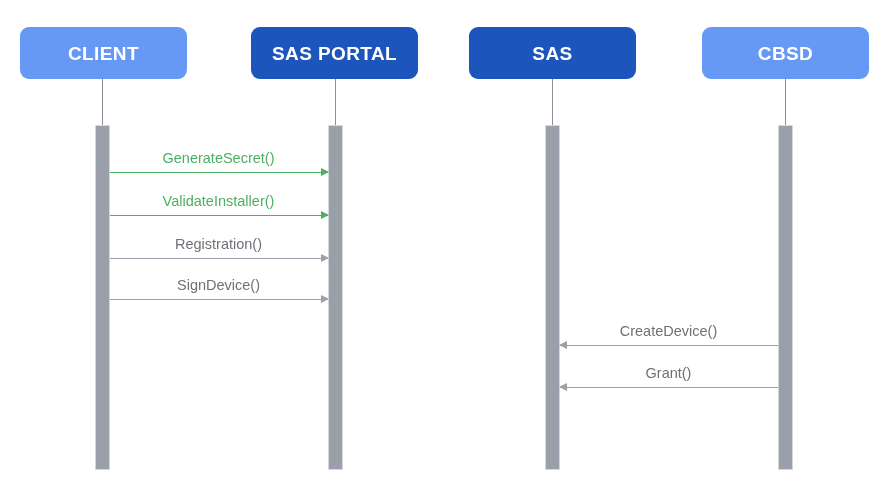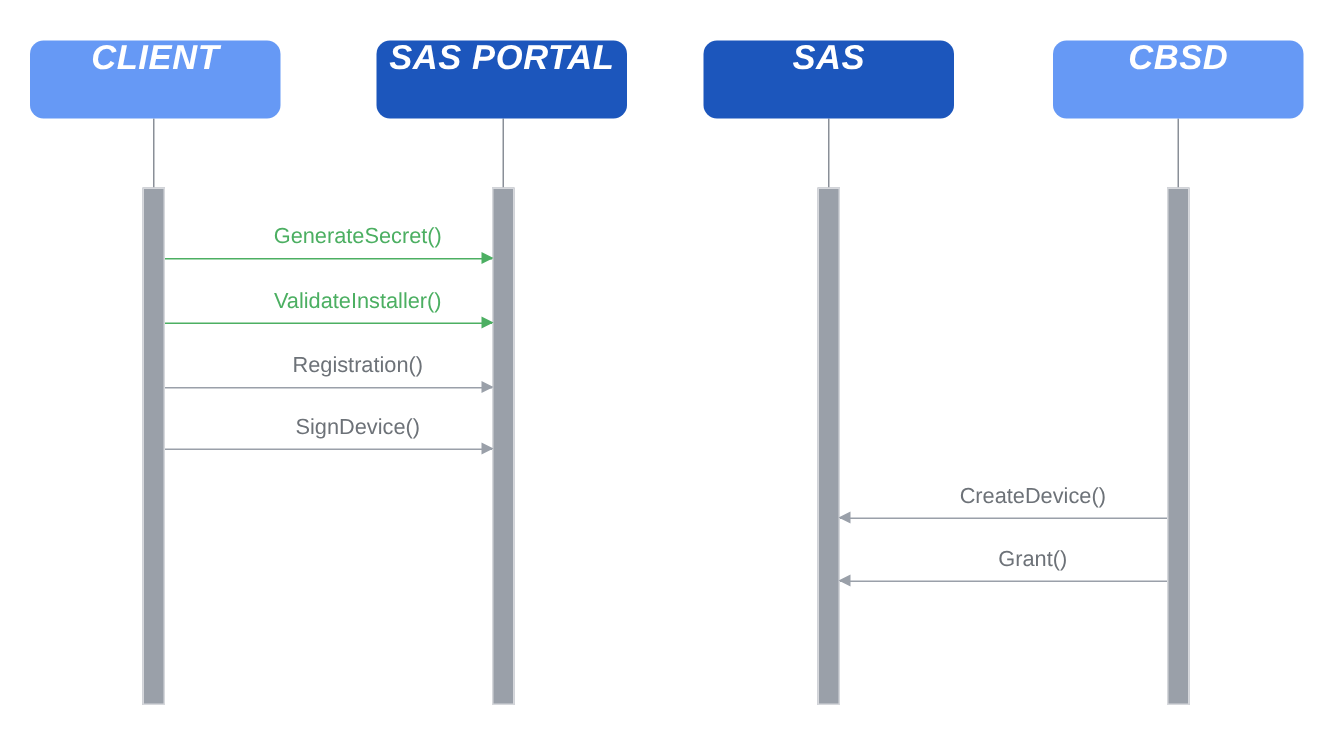--- a/index.html
+++ b/index.html
@@ -16,31 +16,30 @@
     width: 883px;
     height: 497px;
     background: #ffffff;
     overflow: hidden;
   }
 
   
   .participant-box {
     position: absolute;
     display: flex;
-    align-items: flex-start;
+    align-items: center;
     justify-content: center;
     border-radius: 9px;
     box-sizing: border-box;
     color: #ffffff;
     font-weight: bold;
-    font-size: 23px;
+    font-size: 19px;
     letter-spacing: 0.4px;
     font-family: "Liberation Sans", sans-serif;
     user-select: none;
-    font-style: italic;
   }
   .participant-label {
     display: block;
     line-height: 1;
     white-space: nowrap;
   }
 
   
   .lifeline-stem {
     position: absolute;
@@ -96,21 +95,20 @@
     position: absolute;
     left: 0;
     width: 100%;
     bottom: 6px;
     text-align: center;
     font-size: 14.5px;
     color: #6d7278;
     white-space: nowrap;
     font-family: "Liberation Sans", sans-serif;
     user-select: none;
-    padding-left: 20px;
   }
   .message.green .message-label {
     color: #4caf62;
   }
 </style>
 </head>
 <body>
 
 <div id="diagram-root" style="width: 883px; height: 497px; background: rgb(255, 255, 255);">
     <div class="lifeline-stem" style="left: 102px; top: 79px; height: 46px; background: rgb(138, 143, 152);"></div>

